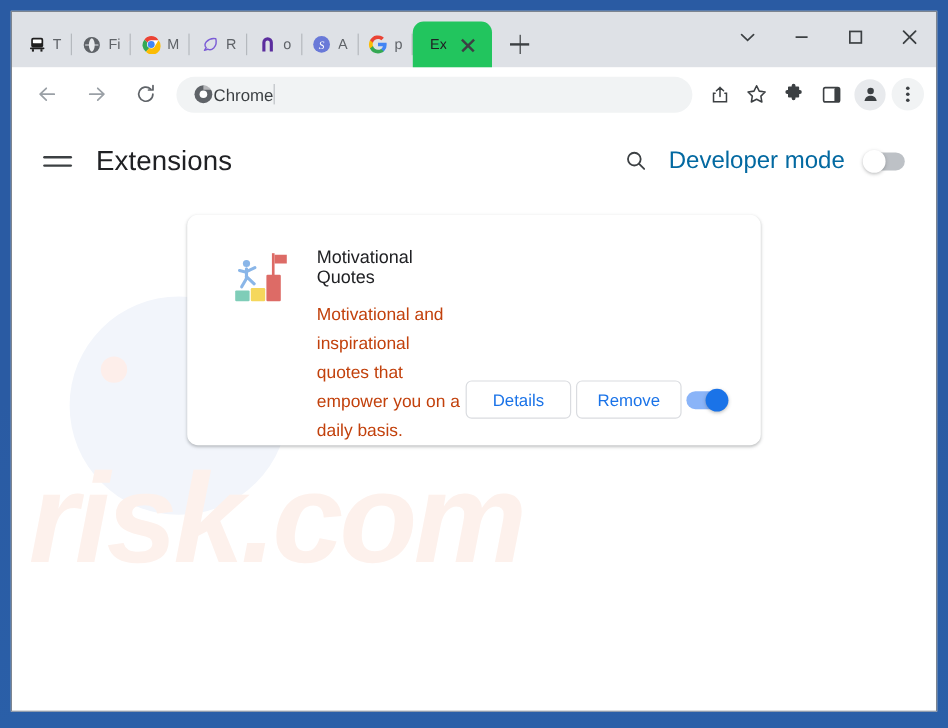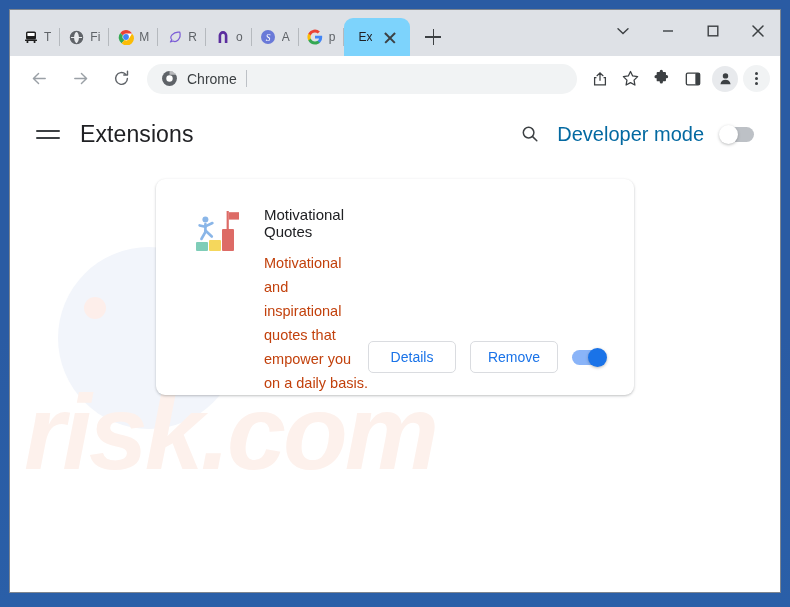--- a/index.html
+++ b/index.html
@@ -55,21 +55,21 @@
     display: flex; align-items: center; justify-content: center;
   }
   .tab-title {
     font-size: 12px;
     color: #5f6368;
     white-space: nowrap;
     overflow: hidden;
     max-width: 14px;
   }
   .tab.active {
-    background: #7dd3fc;
+    background: #22c55e;
     border-radius: 9px 9px 0 0;
     height: 38px;
     padding: 0 8px 0 14px;
     min-width: 66px;
     gap: 10px;
   }
   .tab.active .tab-title { color: #202124; max-width: 22px; }
   .tab-close {
     width: 16px; height: 16px;
     position: relative;
@@ -127,21 +127,21 @@
     margin-right: 9px;
   }
   #omnibox {
     flex: 1;
     height: 30px;
     background: #f1f3f4;
     border-radius: 16px;
     display: flex;
     align-items: center;
     padding: 0 14px;
-    gap: 9px;
+    gap: 0;
     margin-right: 6px;
     min-width: 0;
   }
   #omnibox-chrome-label {
     font-size: 14px;
     color: #3c4043;
     white-space: nowrap;
   }
   #omnibox-divider {
     width: 1px; height: 17px;
@@ -328,21 +328,21 @@
     height: 32px;
     min-width: 88px;
     border: 1px solid #dadce0;
     border-radius: 5px;
     background: #ffffff;
     color: #1a73e8;
     font-size: 14px;
     font-family: "Liberation Sans", sans-serif;
     font-weight: 500;
     display: flex; align-items: center; justify-content: center;
-    margin-right: 14px;
+    margin-right: 4px;
     cursor: pointer;
   }
   #card-toggle-wrap { margin-left: auto; margin-right: 4px; }
 </style>
 </head>
 <body>
 
 <div id="window-frame">
   <div id="browser-window">
 

